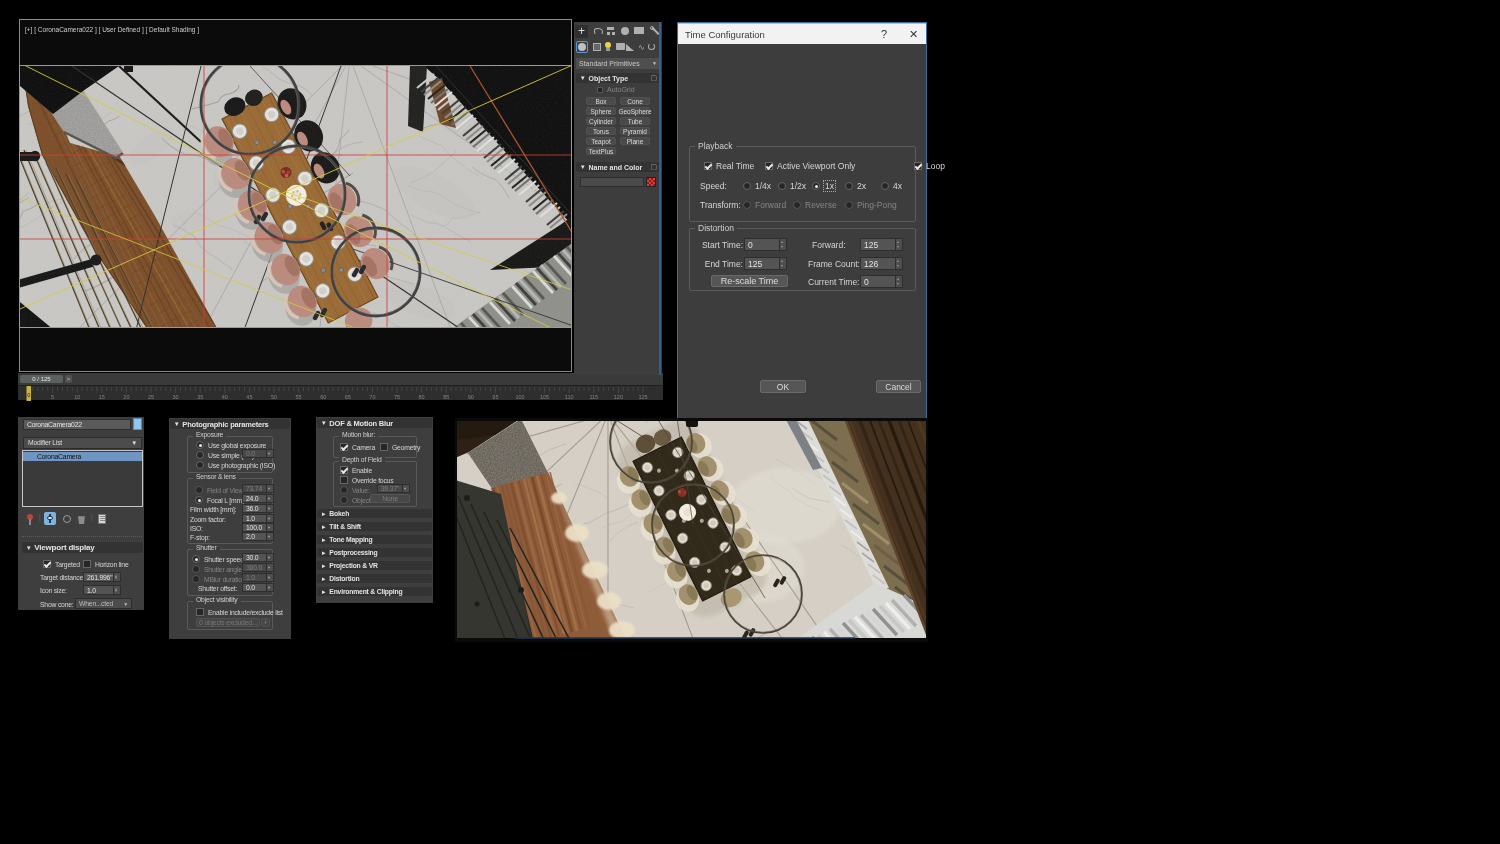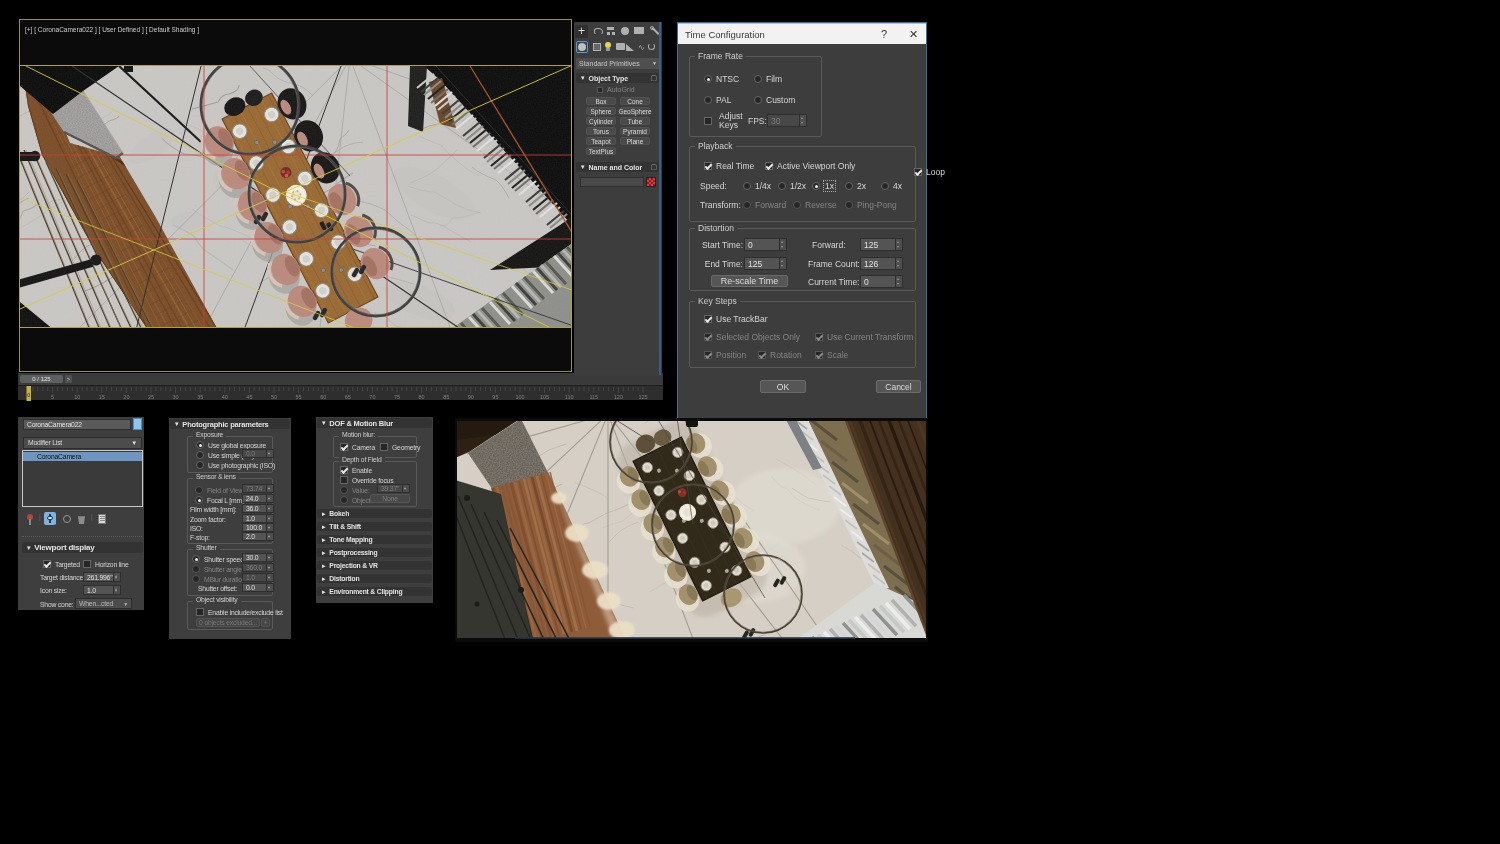--- a/index.html
+++ b/index.html
@@ -627,41 +627,27 @@
 </div>
 
 <div class="abs" id="tc" style="left:677px;top:22px;width:250px;height:475px;background:#3d3d3d;border:1px solid #3d6f9e;font-size:8.5px;">
   <div class="abs" style="left:0;top:0;width:248px;height:21px;background:#f2f2f2;border-top:1px solid #9ec3e8;">
     <span class="abs" style="left:7px;top:5px;color:#3a3a3a;font-size:9.5px;">Time Configuration</span>
     <span class="abs" style="left:203px;top:4px;color:#333;font-size:11px;">?</span>
     <span class="abs" style="left:231px;top:4px;color:#333;font-size:11px;">✕</span>
   </div>
   <div class="abs" id="tcbody" style="left:0;top:21px;width:248px;height:355px;background:#3d3d3d;">
 
-    <div class="grp" style="left:11px;top:12px;width:133px;height:81px;background:#3d3d3d;">
-      <span class="glabel">Frame Rate</span>
-      <div class="rd on" style="left:14px;top:17px;"><span class="ci"></span>NTSC</div>
-      <div class="rd" style="left:64px;top:17px;"><span class="ci"></span>Film</div>
-      <div class="rd" style="left:14px;top:38px;"><span class="ci"></span>PAL</div>
-      <div class="rd" style="left:64px;top:38px;"><span class="ci"></span>Custom</div>
-      <div class="cb" style="left:14px;top:60px;">
-          <span class="bx"></span>
-        </div>
-      <div class="lbl" style="left:29px;top:55px;line-height:9px;">Adjust<br>Keys</div>
-      <div class="lbl" style="left:58px;top:59px;">FPS:</div>
-      <div class="field dim" style="left:77px;top:57px;width:33px;height:13px;">30</div>
-      <div class="spin" style="left:110px;top:57px;height:13px;"></div>
-    </div>
 
 
     <div class="grp" style="left:11px;top:102px;width:227px;height:76px;background:#3d3d3d;">
       <span class="glabel">Playback</span>
       <div class="cb on" style="left:14px;top:14px;"><span class="bx"></span>Real Time</div>
       <div class="cb on" style="left:75px;top:14px;"><span class="bx"></span>Active Viewport Only</div>
-      <div class="cb on" style="left:180px;top:20px;padding-left:44px;"><span class="bx"></span>Loop</div>
+      <div class="cb on" style="left:180px;top:14px;padding-left:44px;"><span class="bx"></span>Loop</div>
       <div class="lbl" style="left:10px;top:34px;">Speed:</div>
       <div class="rd" style="left:53px;top:34px;"><span class="ci"></span>1/4x</div>
       <div class="rd" style="left:88px;top:34px;"><span class="ci"></span>1/2x</div>
       <div class="rd on" style="left:122px;top:34px;">
           <span class="ci"></span>
           <span style="outline:1px dotted #aaa;padding:0 1px;">1x</span>
         </div>
       <div class="rd" style="left:155px;top:34px;"><span class="ci"></span>2x</div>
       <div class="rd" style="left:191px;top:34px;"><span class="ci"></span>4x</div>
       <div class="lbl dim" style="left:10px;top:53px;color:#d6d6d6;">Transform:</div>
@@ -683,29 +669,20 @@
       <div class="spin" style="left:90px;top:28px;height:13px;"></div>
       <div class="lbl" style="left:118px;top:30px;">Frame Count:</div>
       <div class="field" style="left:170px;top:28px;width:36px;height:13px;">126</div>
       <div class="spin" style="left:206px;top:28px;height:13px;"></div>
       <div class="btn" style="left:21px;top:46px;width:77px;height:12px;font-size:9px;">Re-scale Time</div>
       <div class="lbl" style="left:118px;top:48px;">Current Time:</div>
       <div class="field" style="left:170px;top:46px;width:36px;height:13px;">0</div>
       <div class="spin" style="left:206px;top:46px;height:13px;"></div>
     </div>
 
-    <div class="grp" style="left:11px;top:257px;width:227px;height:67px;background:#3d3d3d;">
-      <span class="glabel">Key Steps</span>
-      <div class="cb on" style="left:14px;top:12px;"><span class="bx"></span>Use TrackBar</div>
-      <div class="cb on dim" style="left:14px;top:30px;"><span class="bx"></span>Selected Objects Only</div>
-      <div class="cb on dim" style="left:125px;top:30px;"><span class="bx"></span>Use Current Transform</div>
-      <div class="cb on dim" style="left:14px;top:48px;"><span class="bx"></span>Position</div>
-      <div class="cb on dim" style="left:68px;top:48px;"><span class="bx"></span>Rotation</div>
-      <div class="cb on dim" style="left:125px;top:48px;"><span class="bx"></span>Scale</div>
-    </div>
     <div class="btn" style="left:82px;top:336px;width:46px;height:13px;">OK</div>
     <div class="btn" style="left:198px;top:336px;width:45px;height:13px;">Cancel</div>
   </div>
 </div>
 
 <div class="panel" id="campanel" style="left:18px;top:417px;width:126px;height:193px;font-size:6.8px;letter-spacing:-0.2px;">
   <div class="field" style="left:5px;top:2px;width:108px;height:11px;background:#5a5a5a;">CoronaCamera022</div>
   <div class="abs" style="left:115px;top:1px;width:9px;height:12px;background:#8ec6ee;border:1px solid #5a8ab0;"></div>
   <div class="abs" style="left:5px;top:20px;width:119px;height:12px;background:#4c4c4c;border:1px solid #2c2c2c;color:#ddd;line-height:10px;padding:0 4px;">Modifier List<span style="float:right;font-size:6px;">▼</span></div>
   <div class="abs" style="left:4px;top:33px;width:121px;height:57px;background:#3a3a3a;border:1px solid #c8c8c8;">

